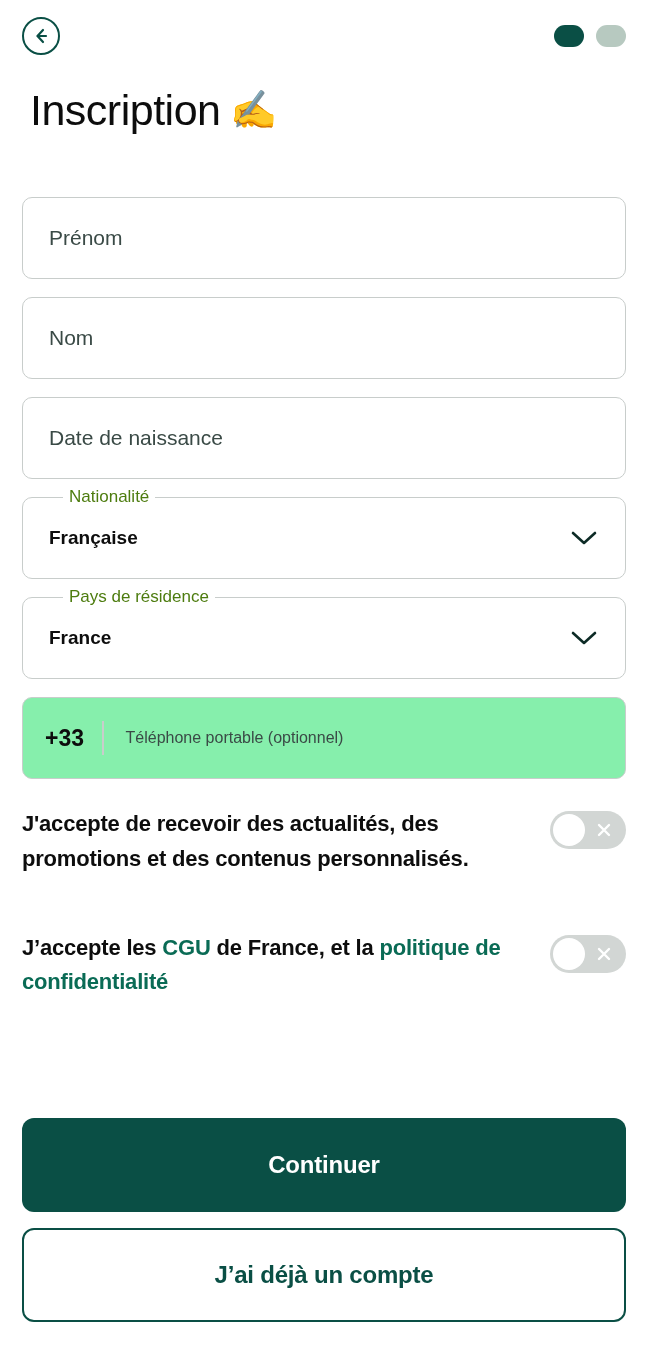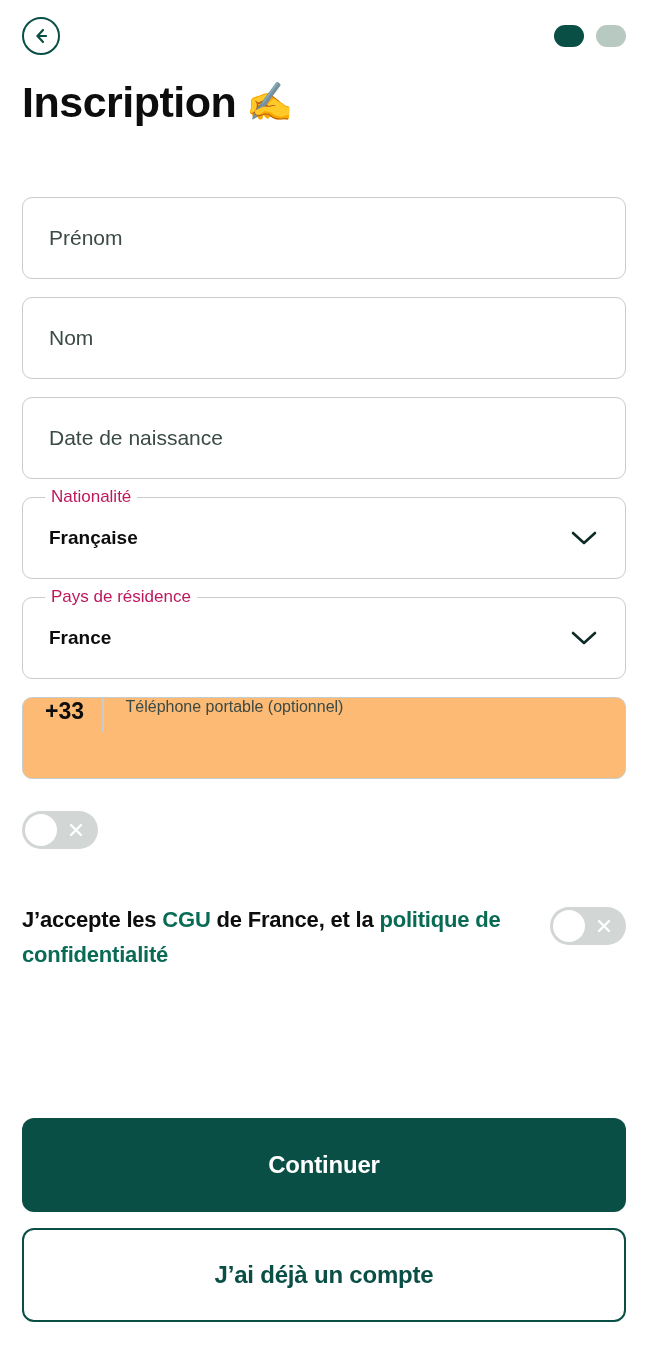--- a/index.html
+++ b/index.html
@@ -56,27 +56,27 @@
   .dot.active { background: #0a4f45; }
   .dot.inactive { background: #b7c9c0; }
 
   
   .page-title {
     position: absolute;
     top: 78px;
     left: 22px;
     font-size: 43px;
     line-height: 1.15;
-    font-weight: 700;
+    font-weight: 400;
     letter-spacing: -0.5px;
     color: #0d0d0d;
     display: flex;
     align-items: center;
     gap: 10px;
-    margin: 0;
+    margin: 8px;
   }
   .page-title .emoji { font-size: 38px; }
 
   
   .form {
     position: absolute;
     top: 197px;
     left: 22px;
     width: 604px;
   }
@@ -106,48 +106,48 @@
     margin-bottom: 18px;
     display: flex;
     align-items: center;
     padding: 0 26px;
     background: #fff;
     cursor: pointer;
   }
   .select-field .legend {
     position: absolute;
     top: -11px;
-    left: 22px;
+    left: 40px;
     background: #fff;
     padding: 0 6px;
     font-size: 17px;
-    color: #be185d;
+    color: #4d7c0f;
     font-weight: 400;
   }
   .select-field .value {
     font-size: 19px;
     font-weight: 700;
     color: #0d0d0d;
   }
   .chev {
     margin-left: auto;
     display: flex;
     align-items: center;
   }
 
   
   .phone-field {
     height: 82px;
     border: 1.5px solid #c8cdcb;
     border-radius: 10px;
     margin-bottom: 28px;
     display: flex;
-    align-items: flex-start;
+    align-items: center;
     padding: 0 22px;
-    background: #fdba74;
+    background: #86efac;
   }
   .phone-prefix {
     font-size: 23px;
     font-weight: 700;
     color: #0d0d0d;
     padding-right: 18px;
   }
   .phone-sep {
     width: 1.5px;
     height: 34px;
@@ -302,20 +302,21 @@
       </span>
     </div>
 
     <div class="phone-field">
       <span class="phone-prefix">+33</span>
       <span class="phone-sep"></span>
       <span class="phone-ph">Téléphone portable (optionnel)</span>
     </div>
 
     <div class="consent">
+      <div class="consent-text">J'accepte de recevoir des actualités, des promotions et des contenus personnalisés.</div>
       <div class="toggle">
         <span class="knob"></span>
         <span class="x">
           <svg width="18" height="18" viewBox="0 0 18 18" fill="none" aria-hidden="true">
             <path d="M4 4 L14 14 M14 4 L4 14" stroke="#ffffff" stroke-width="2.4" stroke-linecap="round"></path>
           </svg>
         </span>
       </div>
     </div>
 

